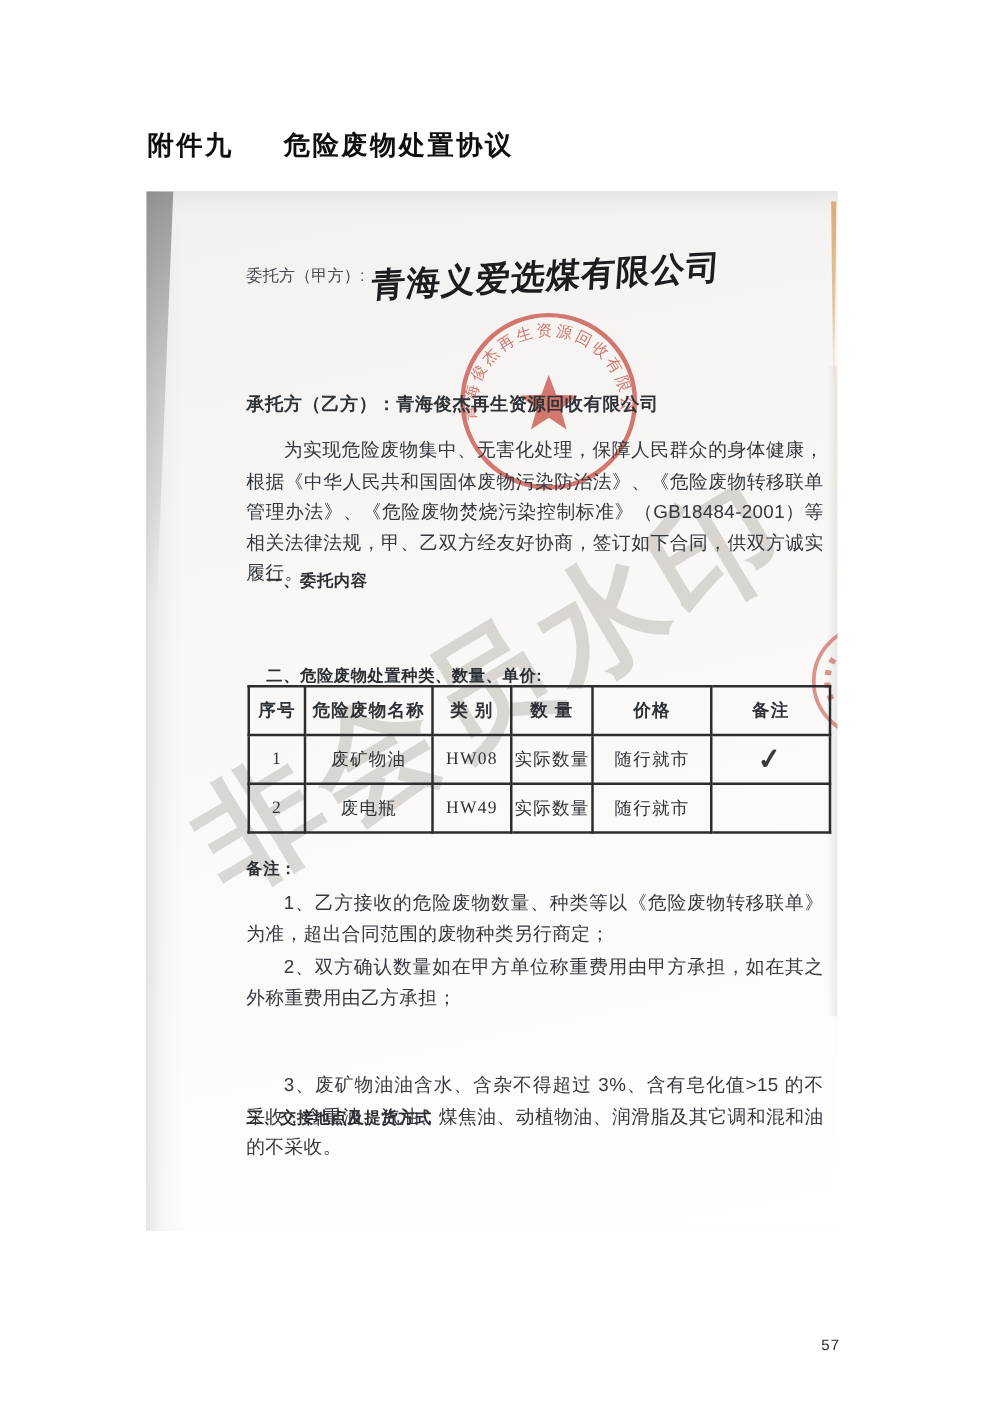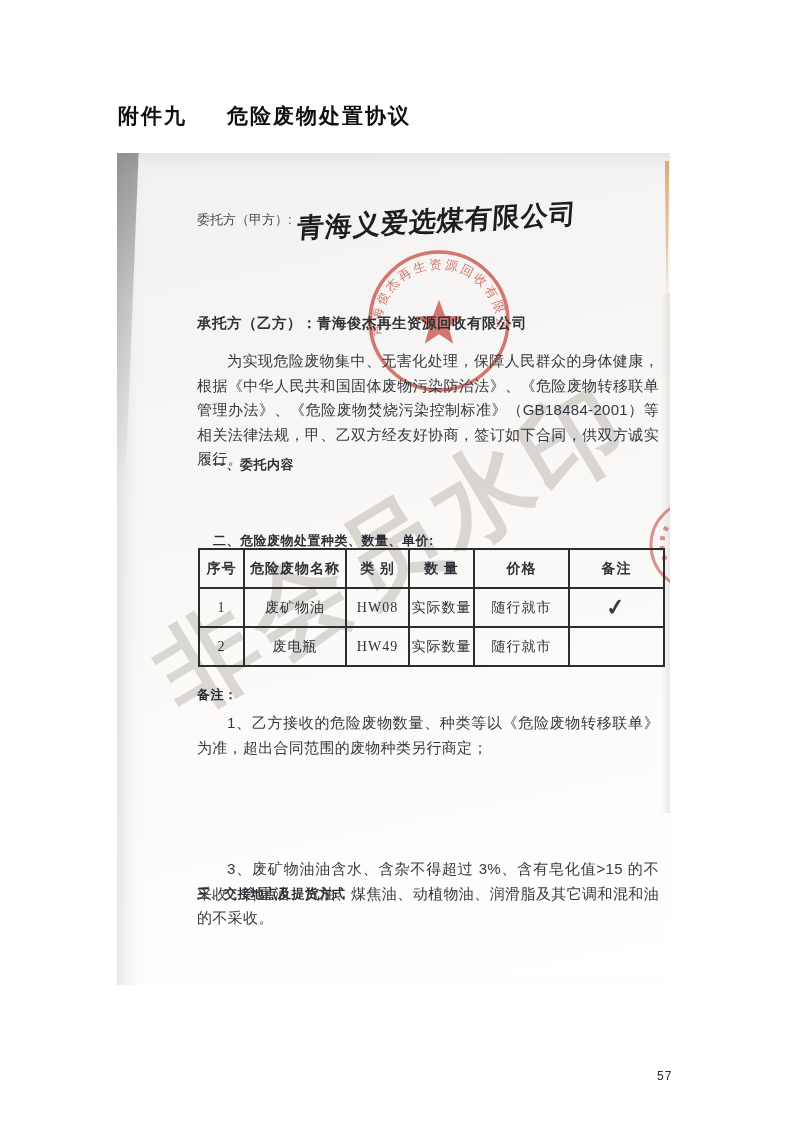--- a/index.html
+++ b/index.html
@@ -174,19 +174,20 @@
         <td>HW49</td>
         <td>实际数量</td>
         <td>随行就市</td>
         <td></td>
       </tr>
     </tbody>
   </table>
 
   <div class="sec-heading notes-heading">备注：</div>
   <div class="para note-1">1、乙方接收的危险废物数量、种类等以《危险废物转移联单》为准，超出合同范围的废物种类另行商定；</div>
+  <div class="para note-2">2、双方确认数量如在甲方单位称重费用由甲方承担，如在其之外称重费用由乙方承担；</div>
   <div class="para note-3">3、废矿物油油含水、含杂不得超过 3%、含有皂化值&gt;15 的不采收，含重油、汽油、煤焦油、动植物油、润滑脂及其它调和混和油的不采收。</div>
 
   <div class="sec-heading head-3">三、交接地点及提货方式</div>
 
 </div>
 
 <div class="page-number">57</div>
 
 </body></html>

